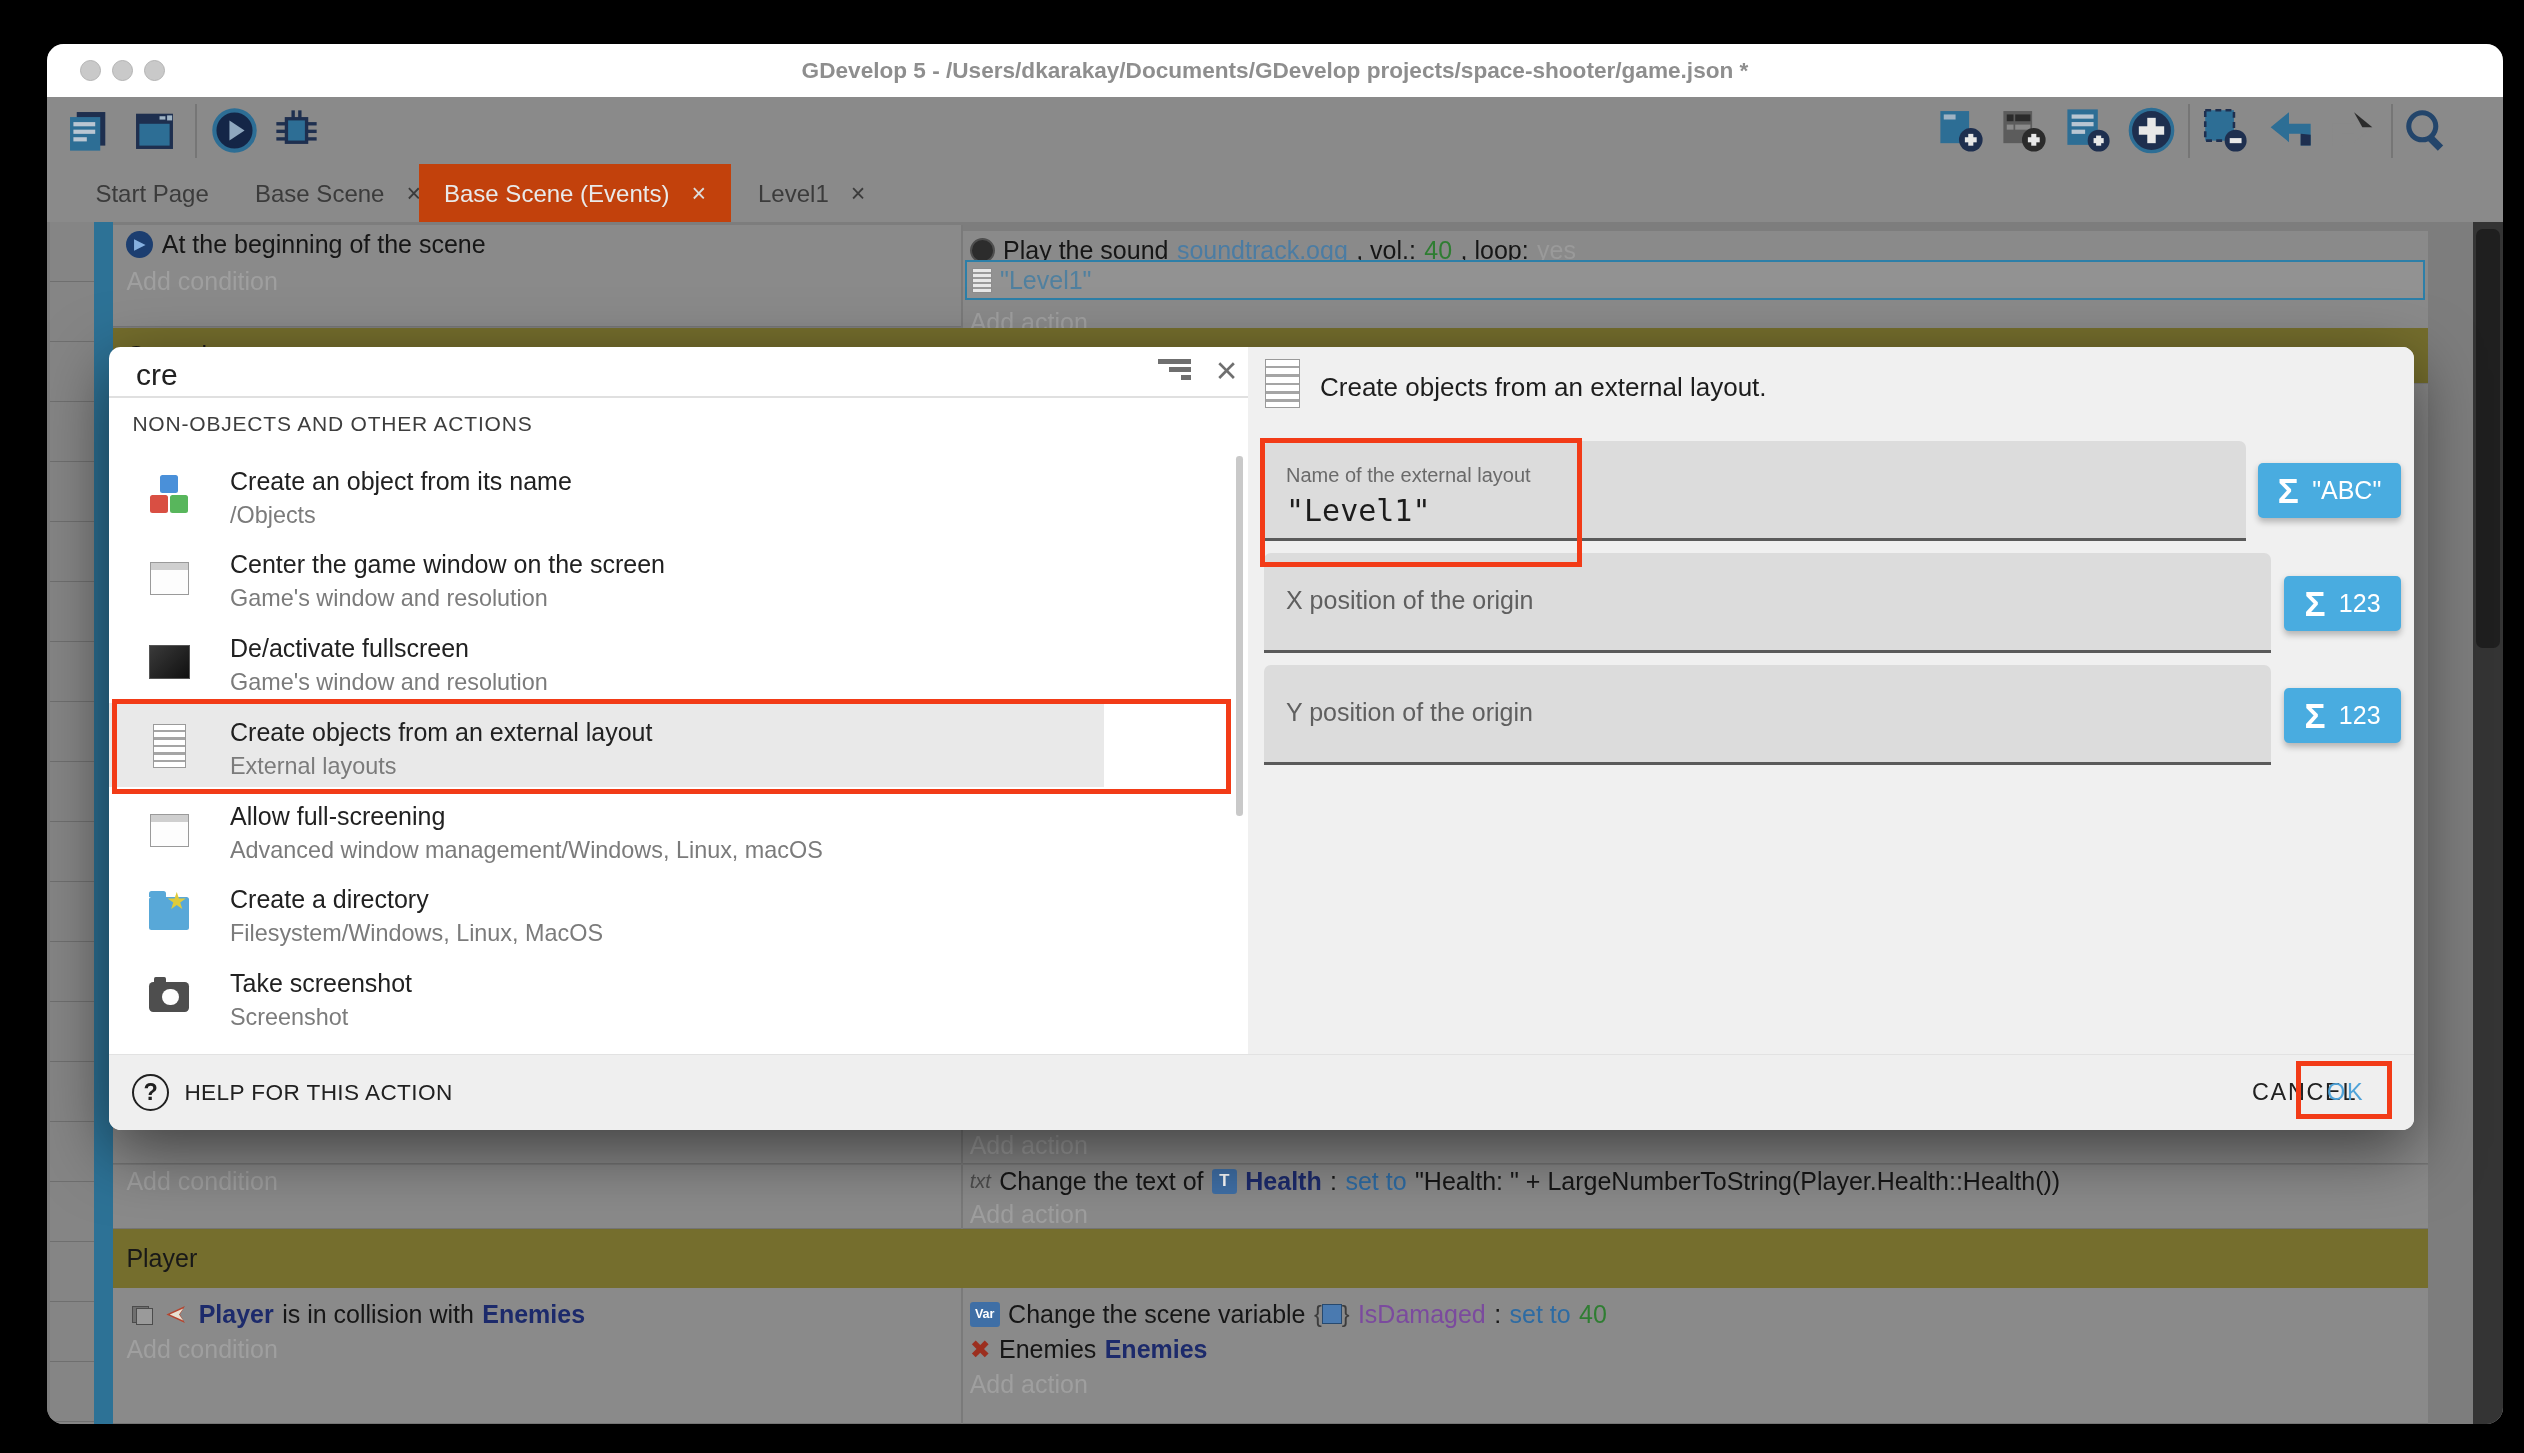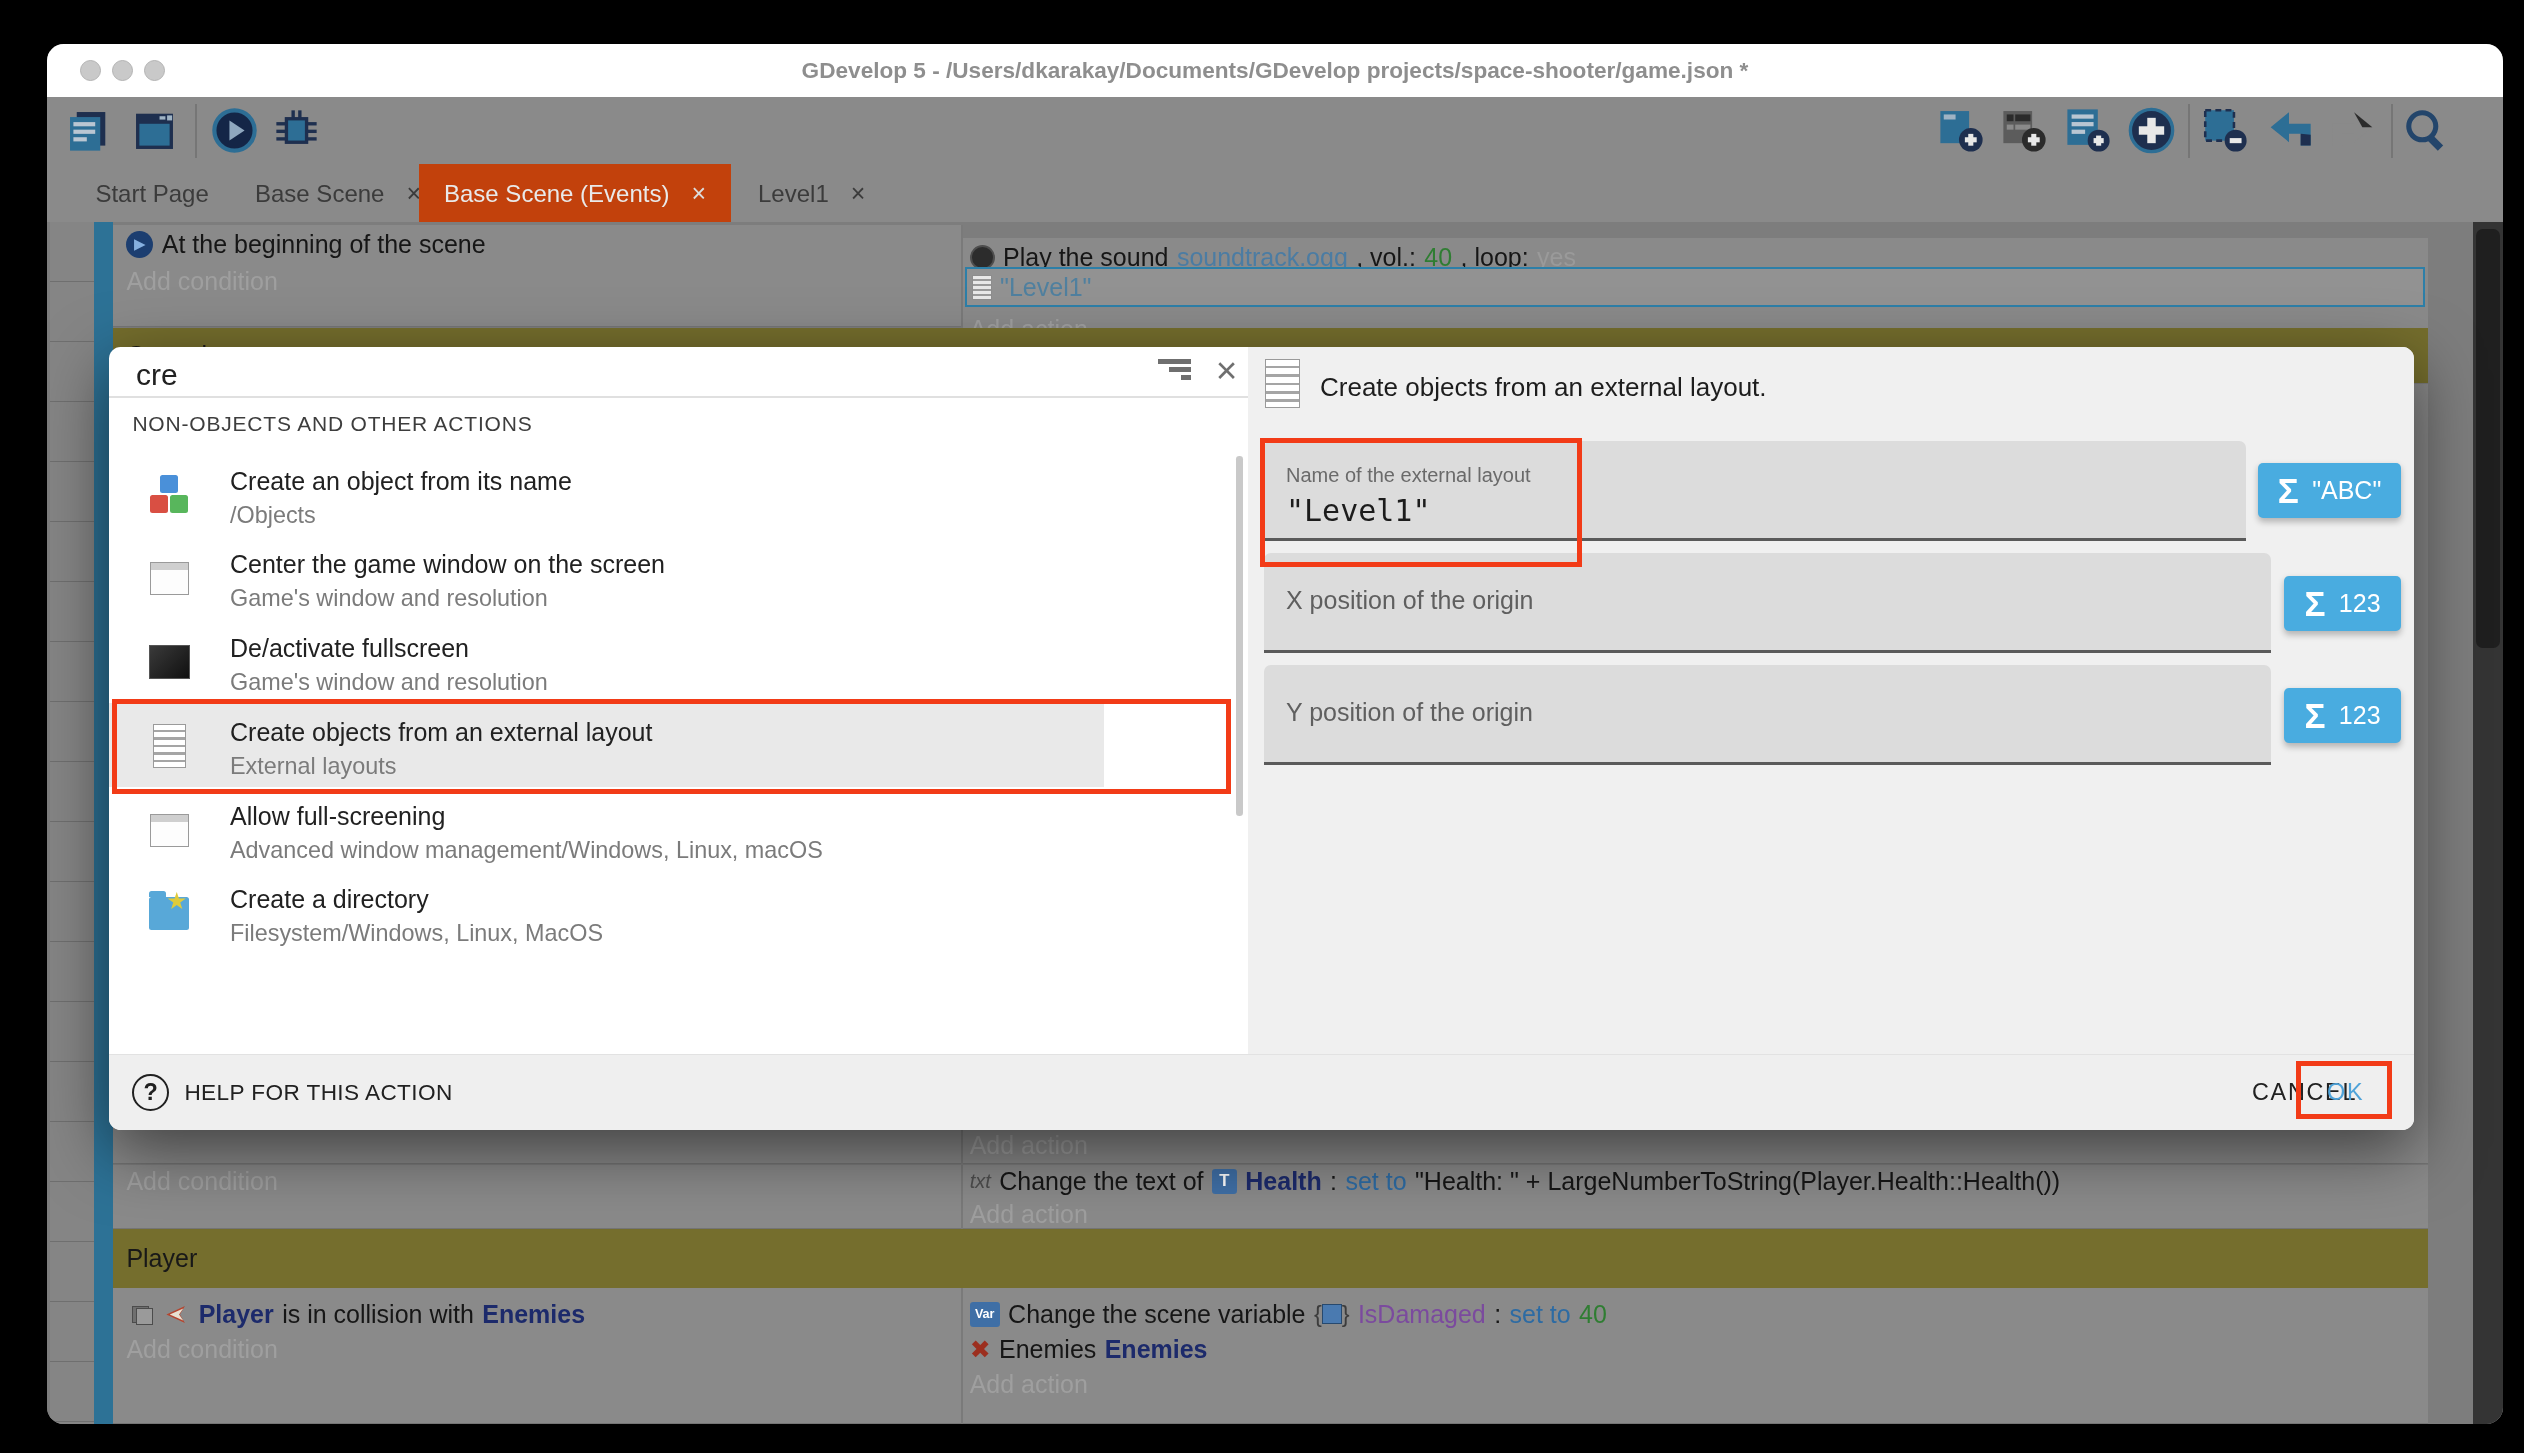--- a/index.html
+++ b/index.html
@@ -260,21 +260,21 @@
       <div id="rail"></div>
 
       <div class="cellL" style="top:2.5px;height:102px">
         <div class="evt-line" style="left:13.4px;top:5px">
           <span class="ic ic-begin">▶</span>
           <span>At the beginning of the scene</span>
         </div>
         <div class="addlink" style="left:13.4px;top:42px">Add condition</div>
       </div>
       <div class="vdiv" style="top:2.5px;height:102px"></div>
-      <div class="cellR" style="top:16px;height:102px">
+      <div class="cellR" style="top:9px;height:102px">
         <div class="evt-line" style="left:6.7px;top:5px">
           <span class="ic ic-sound"></span>
           <span>Play the sound </span>
             <span class="c-res">soundtrack.ogg</span>
             <span>, vol.: </span>
             <span class="c-num">40</span>
             <span>, loop: </span>
             <span class="c-val">yes</span>
         </div>
         <div class="sel-action">
@@ -414,20 +414,29 @@
     </div>
     <div class="li" style="top:523px">
       <span class="licon">
           <span class="folderic">
             <span class="star">★</span>
           </span>
         </span>
       <div class="ltitle">Create a directory</div>
       <div class="lsub">Filesystem/Windows, Linux, MacOS</div>
     </div>
+    <div class="li" style="top:607px">
+      <span class="licon">
+          <span class="camic">
+            <span class="lens"></span>
+          </span>
+        </span>
+      <div class="ltitle">Take screenshot</div>
+      <div class="lsub">Screenshot</div>
+    </div>
     <div id="list-thumb"></div>
 
     <div id="dlg-right">
       <div id="panel-icon"></div>
       <div id="panel-title">Create objects from an external layout.</div>
 
       <div class="fld" style="left:16px;top:94px;width:982px;height:100px">
         <div class="flabel">Name of the external layout</div>
         <div class="fvalue">"Level1"</div>
       </div>

